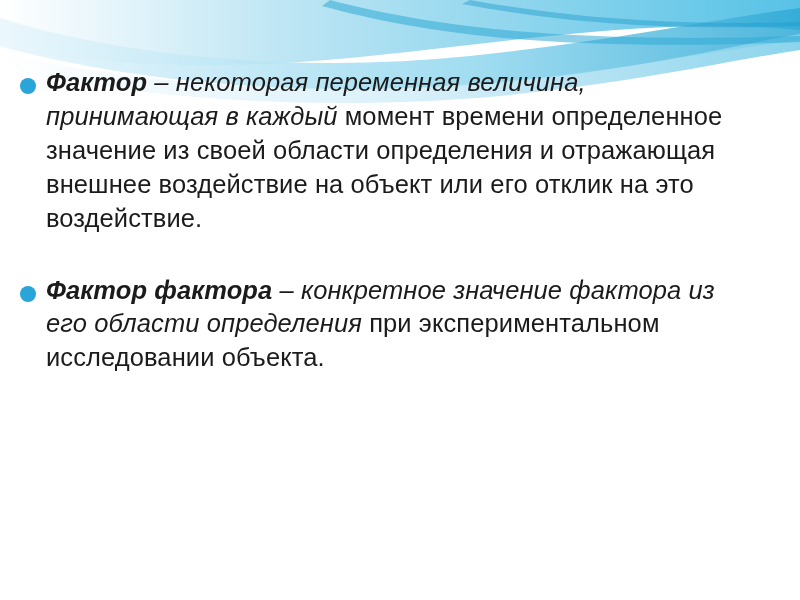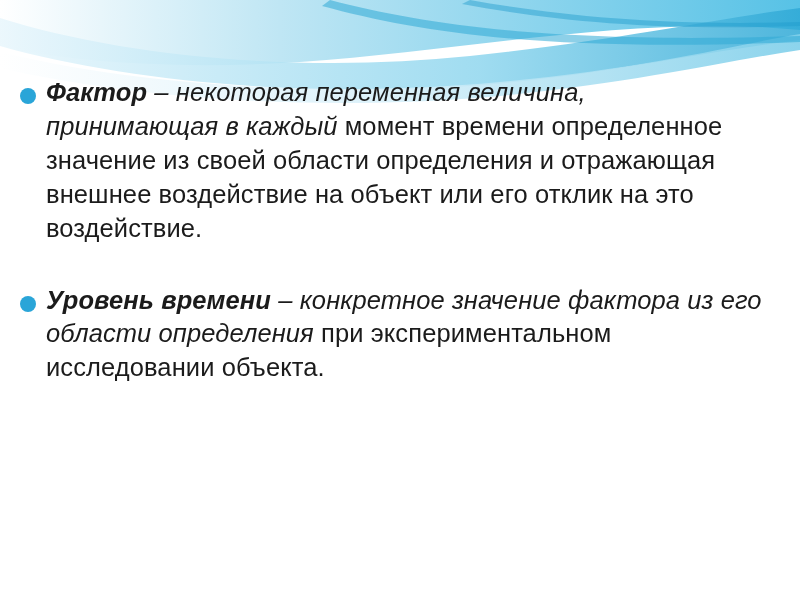--- a/index.html
+++ b/index.html
@@ -24,21 +24,21 @@
     position: absolute;
     top: 0;
     left: 0;
     width: 800px;
     height: 120px;
     pointer-events: none;
   }
   .content {
     position: absolute;
     left: 20px;
-    top: 76px;
+    top: 66px;
     width: 742px;
   }
   .bullet-row {
     display: flex;
     align-items: flex-start;
   }
   .bullet-row + .bullet-row {
     margin-top: 38px;
   }
   .bullet-mark {
@@ -101,18 +101,18 @@
     <div class="bullet-row">
       <span class="bullet-mark"></span>
       <div class="bullet-text">
         <span class="bi">Фактор</span><span class="it"> – </span><span class="it">некоторая переменная величина, принимающая в каждый</span><span> момент времени определенное значение из своей области определения и отражающая внешнее воздействие на объект или его отклик на это воздействие.</span>
       </div>
     </div>
 
     <div class="bullet-row">
       <span class="bullet-mark"></span>
       <div class="bullet-text">
-        <span class="bi">Уровень времени</span><span class="it"> – </span><span class="it">конкретное значение фактора из его области определения</span><span> при экспериментальном исследовании объекта.</span>
+        <span class="bi">Фактор фактора</span><span class="it"> – </span><span class="it">конкретное значение фактора из его области определения</span><span> при экспериментальном исследовании объекта.</span>
       </div>
     </div>
 
   </div>
 </div>
 
 </body></html>

